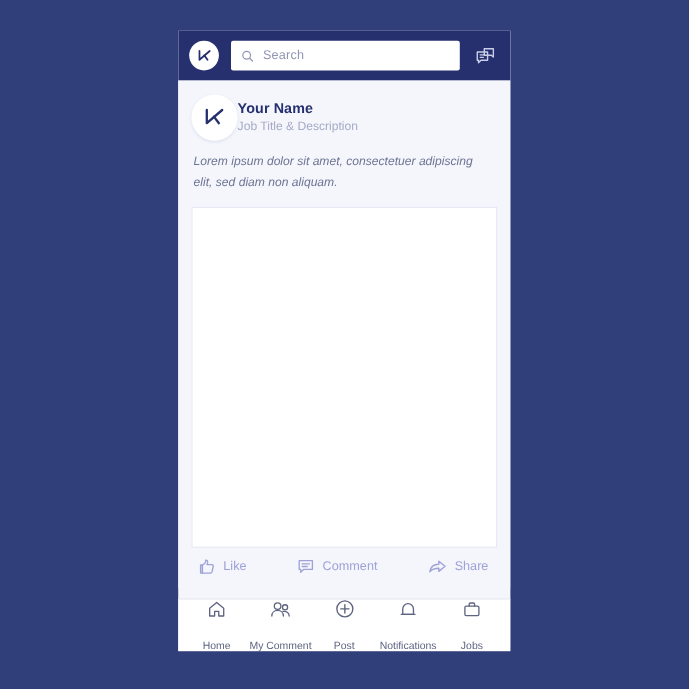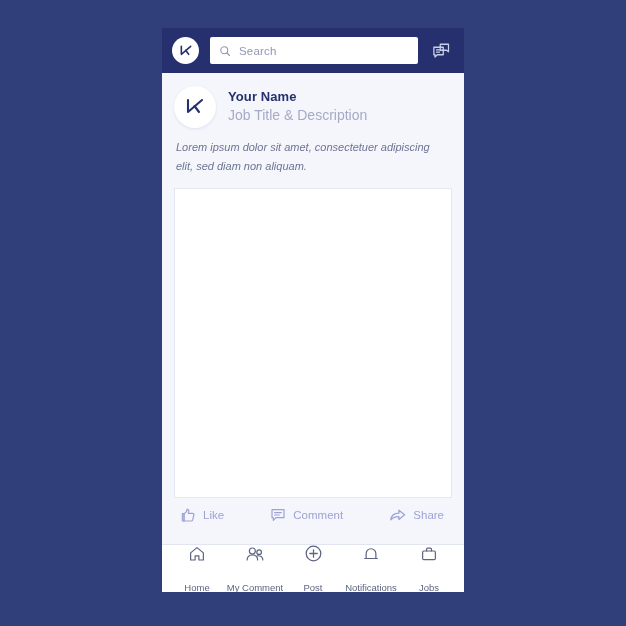--- a/index.html
+++ b/index.html
@@ -89,30 +89,30 @@
     width: 42px;
     height: 42px;
     border-radius: 50%;
     background: #ffffff;
     display: flex;
     align-items: center;
     justify-content: center;
     flex: 0 0 auto;
     box-shadow: 0 1px 3px rgba(60,72,130,.12);
   }
-  #author-text { margin-left: 12px; }
+  #author-text { margin-left: 0; }
   #author-name {
     font-size: 13px;
     font-weight: bold;
     color: #26306e;
     letter-spacing: .1px;
     line-height: 1.25;
   }
   #author-title {
-    font-size: 14px;
+    font-size: 11px;
     color: #a6aac6;
     line-height: 1.35;
     margin-top: 1px;
   }
 
   #post-body {
     font-size: 11px;
     color: #6e7493;
     line-height: 1.75;
     padding: 1px 2px 11px 2px;

